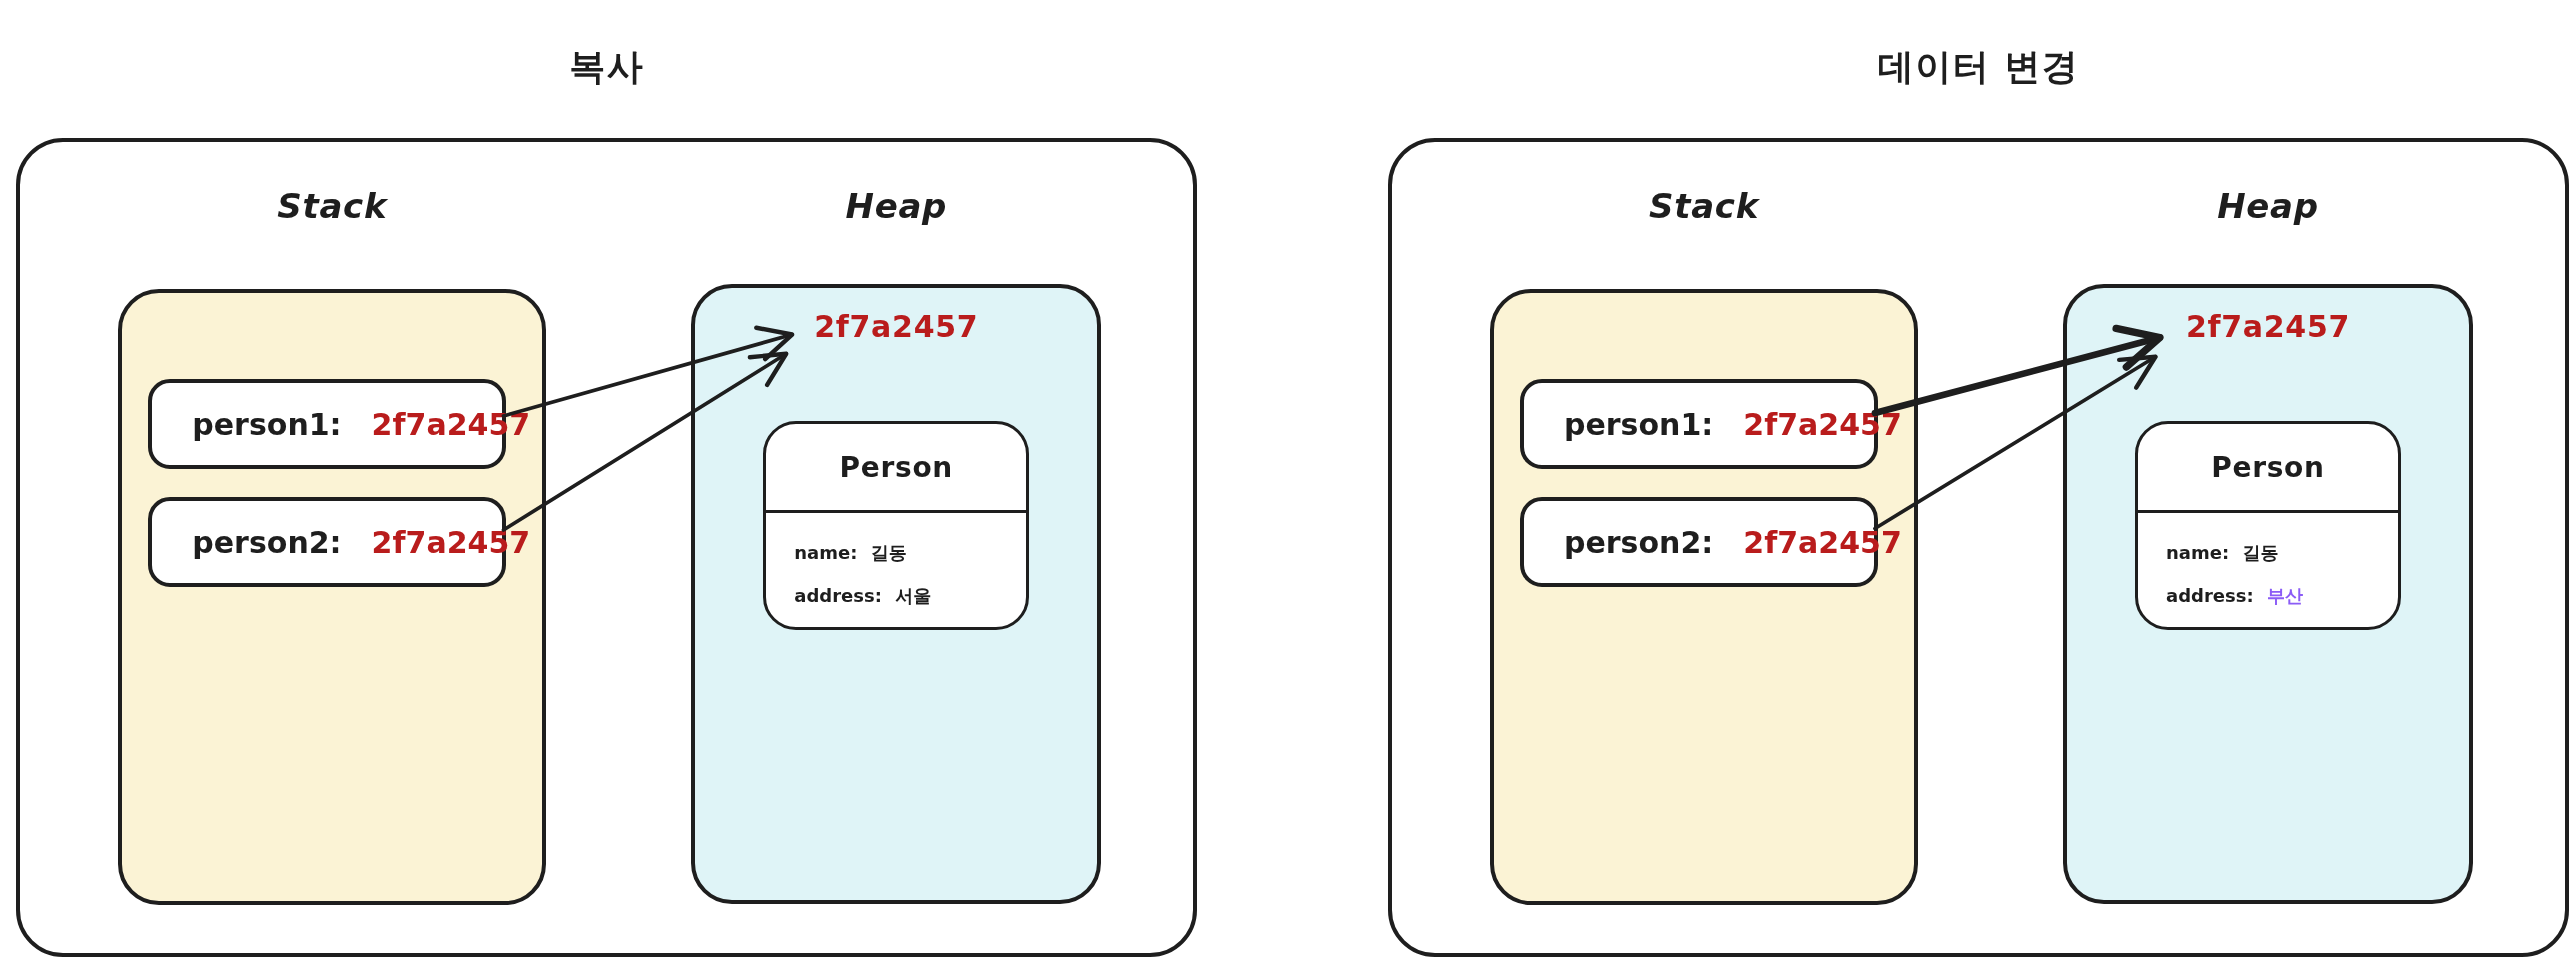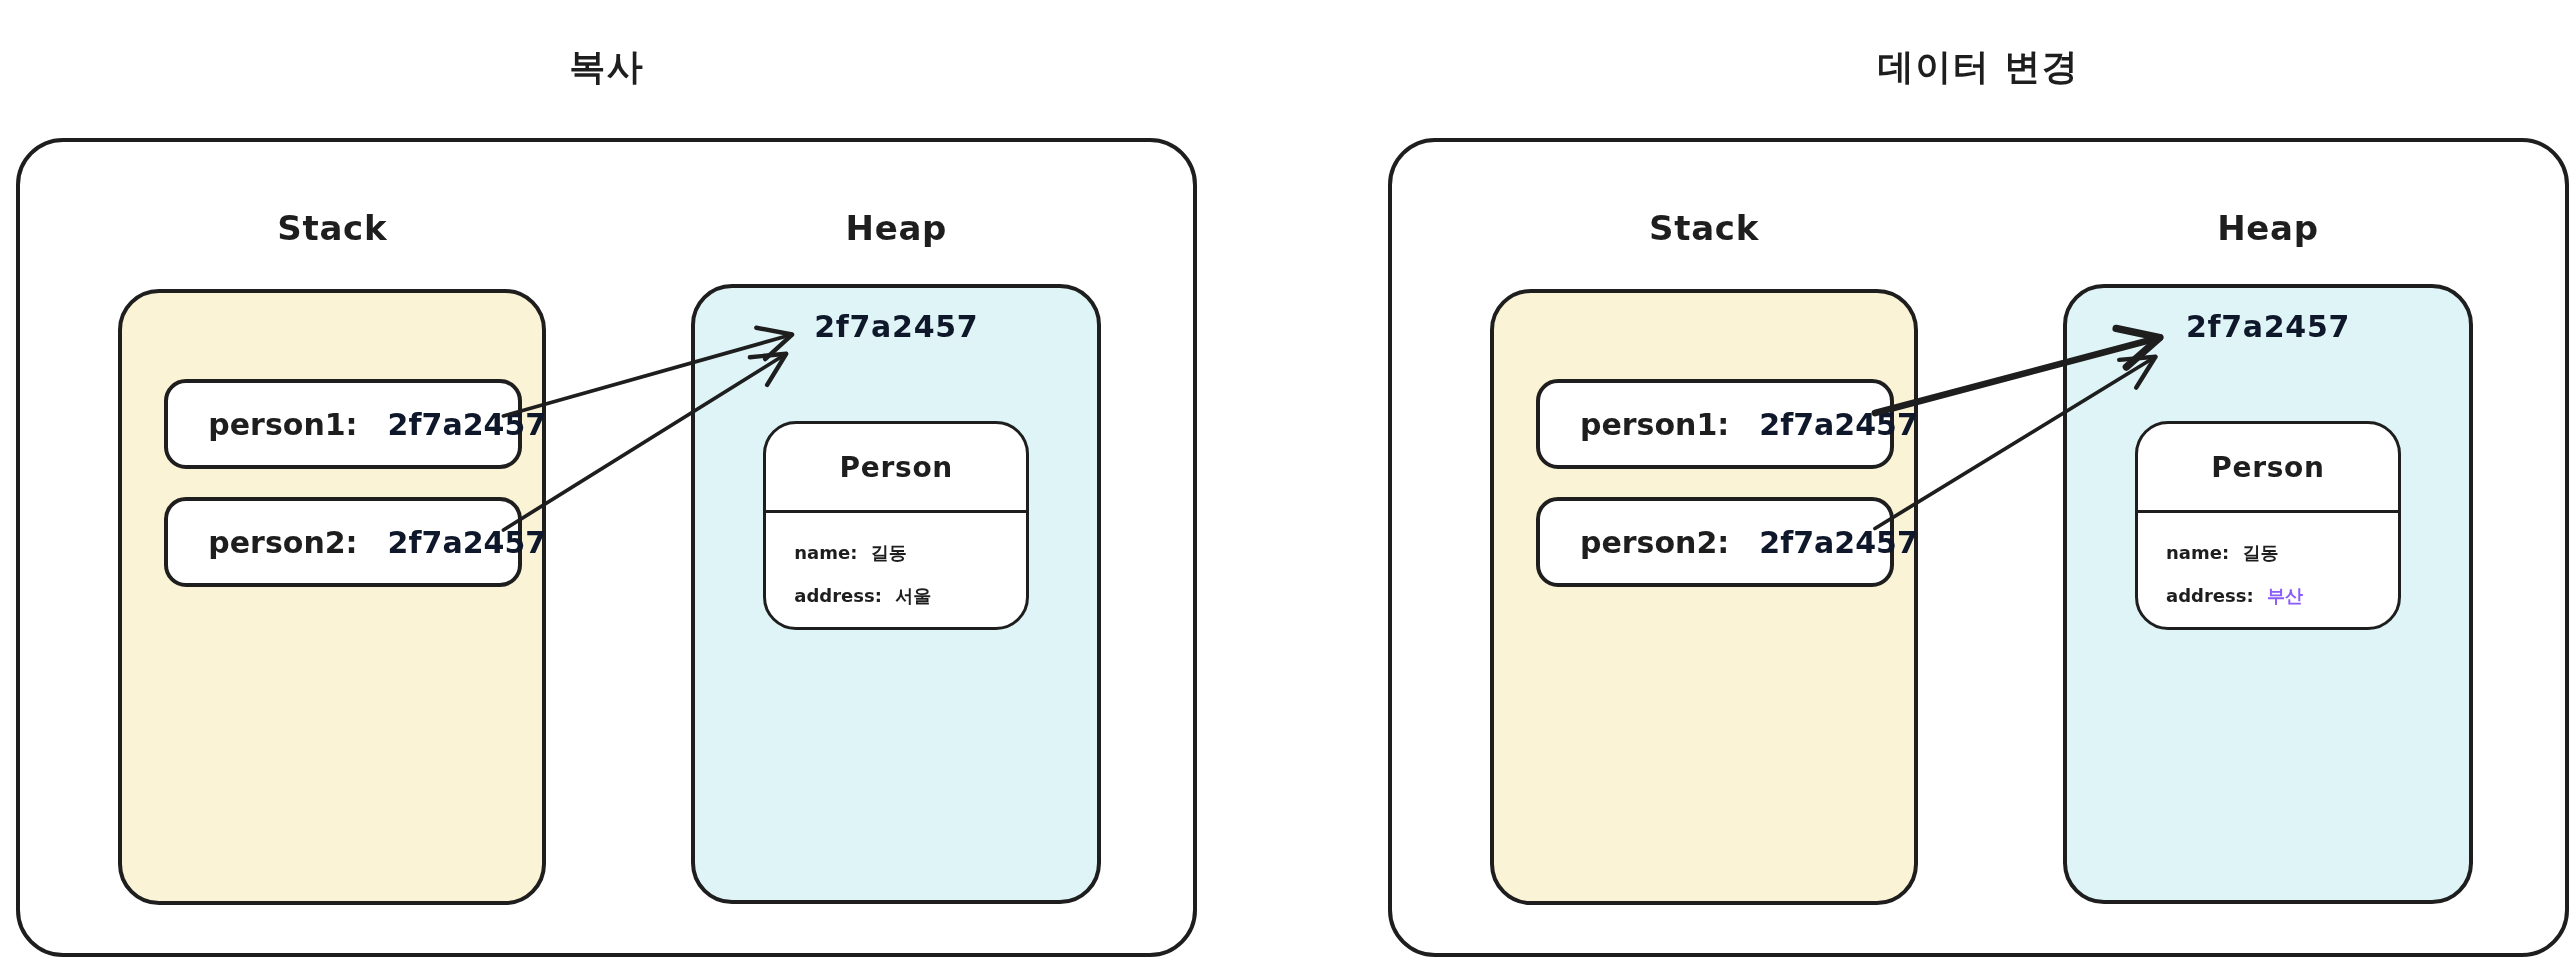--- a/index.html
+++ b/index.html
@@ -10,35 +10,35 @@
   .panel{position:absolute;top:0;height:977px;}
   .panel-title{
     position:absolute;top:13.3px;left:0;width:100%;text-align:center;
     font-size:36px;font-weight:700;letter-spacing:1.5px;
   }
   .outer-box{
     position:absolute;top:138px;left:0;width:1181px;height:819px;
     border:4.4px solid #1e1e1e;border-radius:47px;background:#ffffff;box-sizing:border-box;
   }
   .region-label{
-    position:absolute;top:66px;text-align:center;
-    font-size:34px;font-weight:700;letter-spacing:0.7px;
+    position:absolute;top:44px;text-align:center;
+    font-size:34px;font-weight:700;letter-spacing:0.7px;font-style:italic;
   }
   .stack-label{left:98px;width:428px;}
   .heap-label{left:671px;width:410px;}
   .stack-box{
     position:absolute;left:98px;top:147px;width:428px;height:616px;
     border:4.4px solid #1e1e1e;border-radius:41px;background:#fbf3d5;box-sizing:border-box;
   }
   .heap-box{
     position:absolute;left:671px;top:142px;width:410px;height:620px;
     border:4.4px solid #1e1e1e;border-radius:41px;background:#dff4f7;box-sizing:border-box;
   }
   .var-box{
-    position:absolute;left:144px;width:358px;height:90px;
+    position:absolute;left:128px;width:358px;height:90px;
     border:4.4px solid #1e1e1e;border-radius:22px;background:#ffffff;box-sizing:border-box;
     display:flex;align-items:center;gap:30px;padding-left:40px;
     font-size:30px;font-weight:700;
   }
   .var-box.row-1{top:237px;}
   .var-box.row-2{top:355px;}
   .heap-address{
     position:absolute;left:671px;width:410px;top:167px;text-align:center;
     font-size:30px;font-weight:700;letter-spacing:0.7px;
   }
@@ -48,21 +48,21 @@
   }
   .card-header{
     height:86px;border-bottom:3.7px solid #1e1e1e;
     display:flex;align-items:center;justify-content:center;
     font-size:28px;font-weight:700;letter-spacing:0.7px;
   }
   .card-body{
     padding:18px 7.4px 0 28px;font-size:18px;font-weight:700;line-height:43px;white-space:nowrap;
   }
   .field-label{margin-right:13.3px;}
-  [data-color="red"]{color:#0f172a;}
+  [data-color="red"]{color:#b91c1c;}
   [data-color="orange"]{color:#8b5cf6;}
   [data-color="ink"]{color:#1e1e1e;}
   .arrow-layer{position:absolute;left:0;top:0;width:2576px;height:977px;pointer-events:none;}
 </style>
 </head>
 <body>
 
 <div class="canvas">
 
   <section class="panel" style="left:16.3px;width:1181px;">

